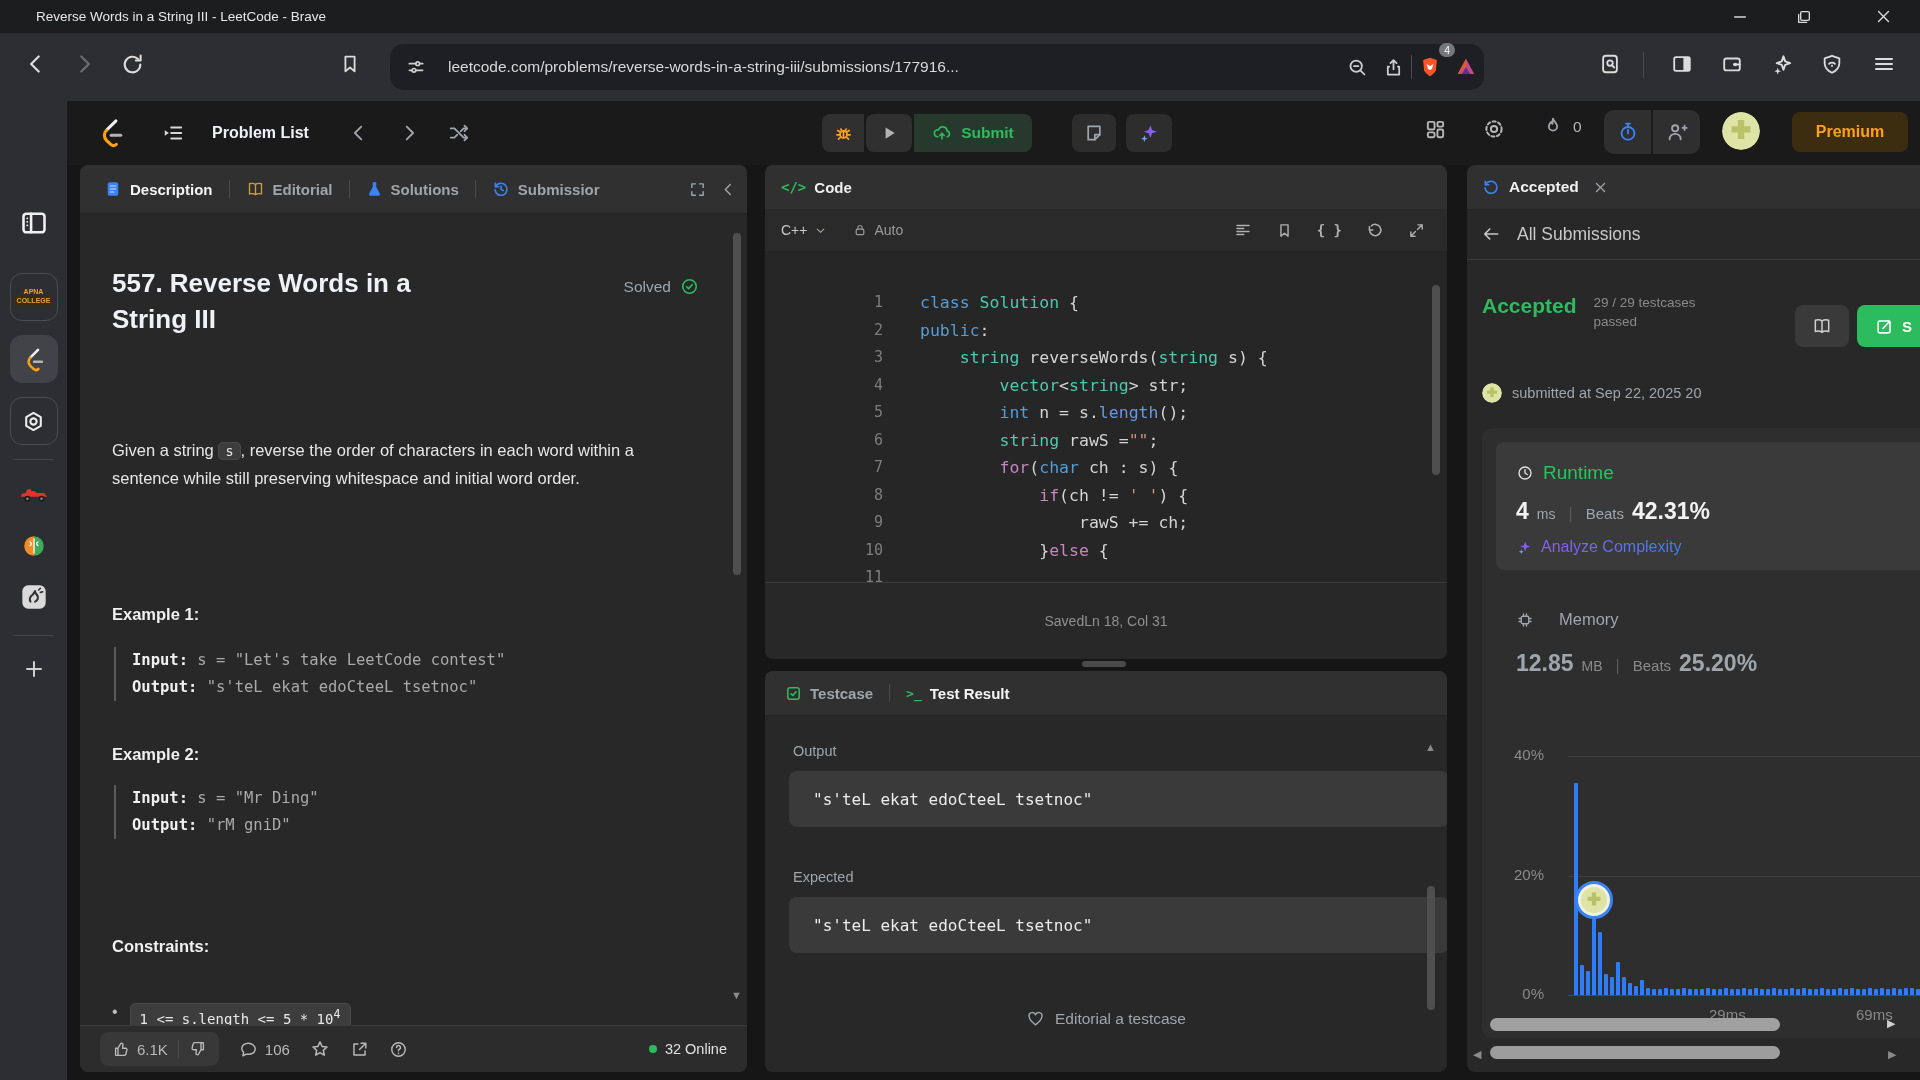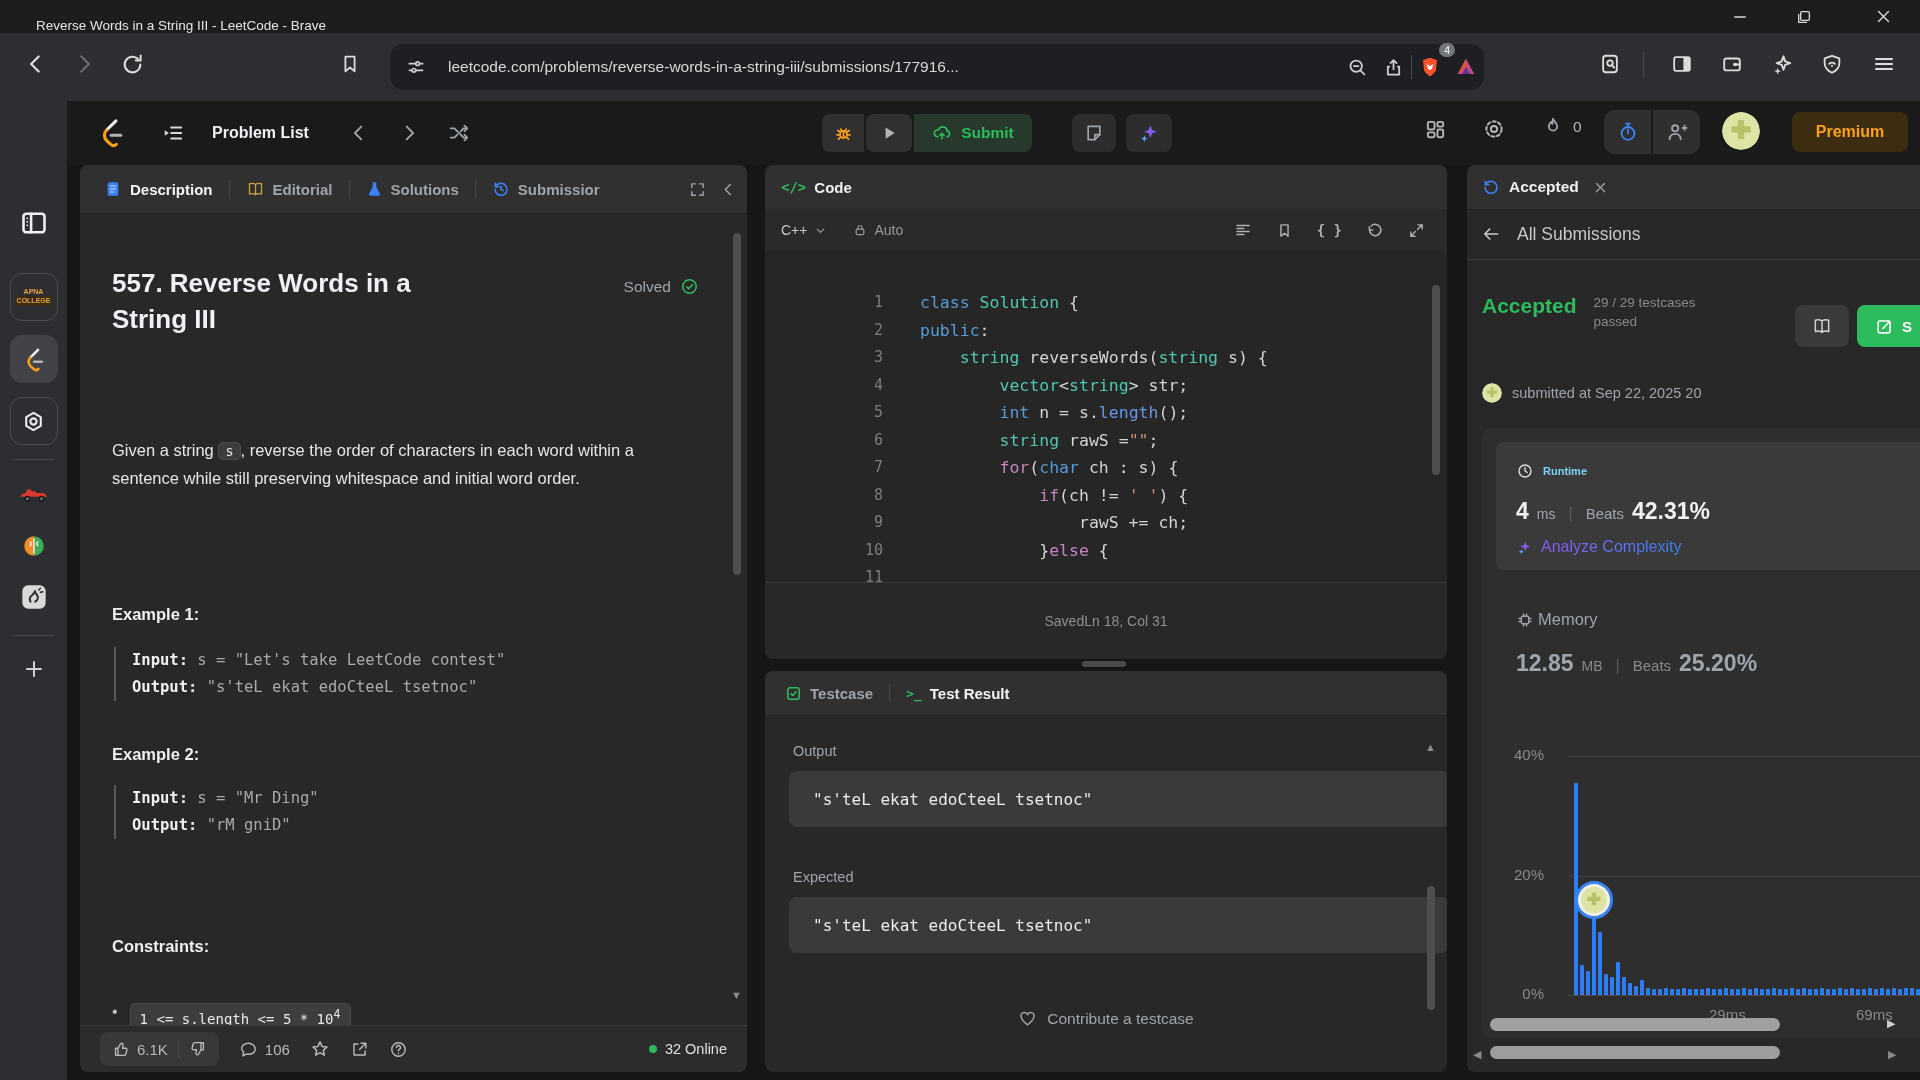--- a/index.html
+++ b/index.html
@@ -4,21 +4,21 @@
 <style>
   html,body{margin:0;padding:0}
   body{width:1920px;height:1080px;position:relative;overflow:hidden;background:#161616;
        font-family:"Liberation Sans",sans-serif;color:#e8e8e8;-webkit-font-smoothing:antialiased}
   .abs{position:absolute}
   svg{display:block}
   .ic{stroke:currentColor;fill:none;stroke-width:2;stroke-linecap:round;stroke-linejoin:round}
   .mono{font-family:"DejaVu Sans Mono",monospace}
 
   
-  .titlebar{left:0;top:0;width:1920px;height:33px;background:#1c1d1f;display:flex;align-items:flex-end}
+  .titlebar{left:0;top:0;width:1920px;height:33px;background:#1c1d1f;display:flex;align-items:center}
   .titlebar .t{font-size:13.5px;color:#e6e6e6;margin-left:36px}
   .wctrl{position:absolute;top:0;height:33px;width:46px;display:flex;align-items:center;justify-content:center;color:#d9d9d9}
   .toolbar{left:0;top:33px;width:1920px;height:68px;background:#2d2e31}
   .tbtn{position:absolute;top:42px;width:44px;height:44px;display:flex;align-items:center;justify-content:center;color:#dcdcdc;border-radius:10px}
   .urlbar{position:absolute;left:390px;top:44px;width:1094px;height:46px;background:#1e1f22;border-radius:14px;display:flex;align-items:center}
   .urltext{font-size:15.5px;color:#d8d8d8;margin-left:14px;white-space:nowrap}
   .uicon{display:flex;align-items:center;justify-content:center;width:36px;height:36px;color:#cfcfcf}
   .badge{position:absolute;top:-6px;right:-7px;background:#74787d;color:#fff;font-size:10.5px;border-radius:8px;padding:1px 5px}
   .vsep{width:1px;height:24px;background:#4a4b4f}
 
@@ -616,21 +616,21 @@
     <span>"s'teL ekat edoCteeL tsetnoc"</span>
   </div>
   <div class="abs iolabel" style="left:28px;top:198px">Expected</div>
   <div class="iobox" style="top:226px">
     <span>"s'teL ekat edoCteeL tsetnoc"</span>
   </div>
   <div class="abs" style="left:0;right:0;top:338px;display:flex;align-items:center;justify-content:center;gap:10px">
     <svg width="19" height="19" viewBox="0 0 24 24" class="ic gray" style="stroke-width:1.8">
         <path d="M12 20 C6.4 15.7 4 13 4 9.9 A3.9 3.9 0 0 1 12 7.4 3.9 3.9 0 0 1 20 9.9 c0 3.1-2.4 5.8-8 10.1 z"></path>
       </svg>
-    <span style="font-size:15.5px;color:#9fa5ad">Contribute a testcase</span>
+    <span style="font-size:15.5px;color:#9fa5ad">Editorial a testcase</span>
   </div>
   <div class="abs arrowglyph" style="left:660px;top:70px">▲</div>
   <div class="thumb" style="left:662px;top:215px;width:8px;height:124px"></div>
 </div>
 
 <div class="panel" style="left:1467px;top:165px;width:453px;height:907px;border-radius:8px 0 0 8px">
   <div class="phead">
     <svg width="18" height="18" viewBox="0 0 24 24" class="ic" style="color:#3b82f6;stroke-width:2.2;margin-left:15px">
         <path d="M4.5 4.5 v4.5 H9"></path>
         <path d="M4.7 9 A8 8 0 1 1 4 13"></path>
@@ -674,39 +674,39 @@
     <span style="color:#fff;font-weight:700;font-size:15px">S</span>
   </div>
 
   <div class="rescard">
     <div class="rtblock">
       <div style="position:absolute;left:20px;top:20px;display:flex;align-items:center;gap:9px">
         <svg width="18" height="18" viewBox="0 0 24 24" class="ic" style="color:#e0e0e0;stroke-width:1.8">
             <circle cx="12" cy="12" r="8"></circle>
             <path d="M12 7.5 V12 l3 2"></path>
           </svg>
-        <span style="font-size:11px;font-weight:700;color:#7dd3fc">Runtime</span>
+        <span style="font-size:19px;font-weight:400;color:#22c55e">Runtime</span>
       </div>
       <div style="position:absolute;left:20px;top:56px;display:flex;align-items:baseline;gap:8px">
         <span class="bigval">4</span>
         <span class="unit">ms</span>
         <span style="color:#5a5a5a;margin:0 5px">|</span>
         <span class="beats">Beats</span>
         <span class="bigval">42.31%</span>
       </div>
       <div style="position:absolute;left:20px;top:96px;display:flex;align-items:center;gap:8px">
         <svg width="17" height="17" viewBox="0 0 24 24">
             <path d="M13 3.5 l1.8 5.2 5.2 1.8 -5.2 1.8 -1.8 5.2 -1.8-5.2 -5.2-1.8 5.2-1.8 z" fill="#8b5cf6"></path>
             <path d="M7.5 14.5 l.9 2.6 2.6.9 -2.6.9 -.9 2.6 -.9-2.6 -2.6-.9 2.6-.9 z" fill="#60a5fa"></path>
           </svg>
         <span class="grad">Analyze Complexity</span>
       </div>
     </div>
 
-    <div style="position:absolute;left:34px;top:182px;display:flex;align-items:center;gap:4px">
+    <div style="position:absolute;left:34px;top:182px;display:flex;align-items:center;gap:25px">
       <svg width="18" height="18" viewBox="0 0 24 24" class="ic gray" style="stroke-width:1.8">
           <rect x="7" y="7" width="10" height="10" rx="2"></rect>
           <path d="M10 7 V4 M14 7 V4 M10 20 v-3 M14 20 v-3 M7 10 H4 M7 14 H4 M20 10 h-3 M20 14 h-3"></path>
         </svg>
       <span style="font-size:16.5px;color:#9fa5ad">Memory</span>
     </div>
     <div style="position:absolute;left:34px;top:222px;display:flex;align-items:baseline;gap:8px">
       <span class="bigval" style="color:#9fa5ad">12.85</span>
       <span class="unit" style="color:#8a8a8a">MB</span>
       <span style="color:#5a5a5a;margin:0 5px">|</span>

